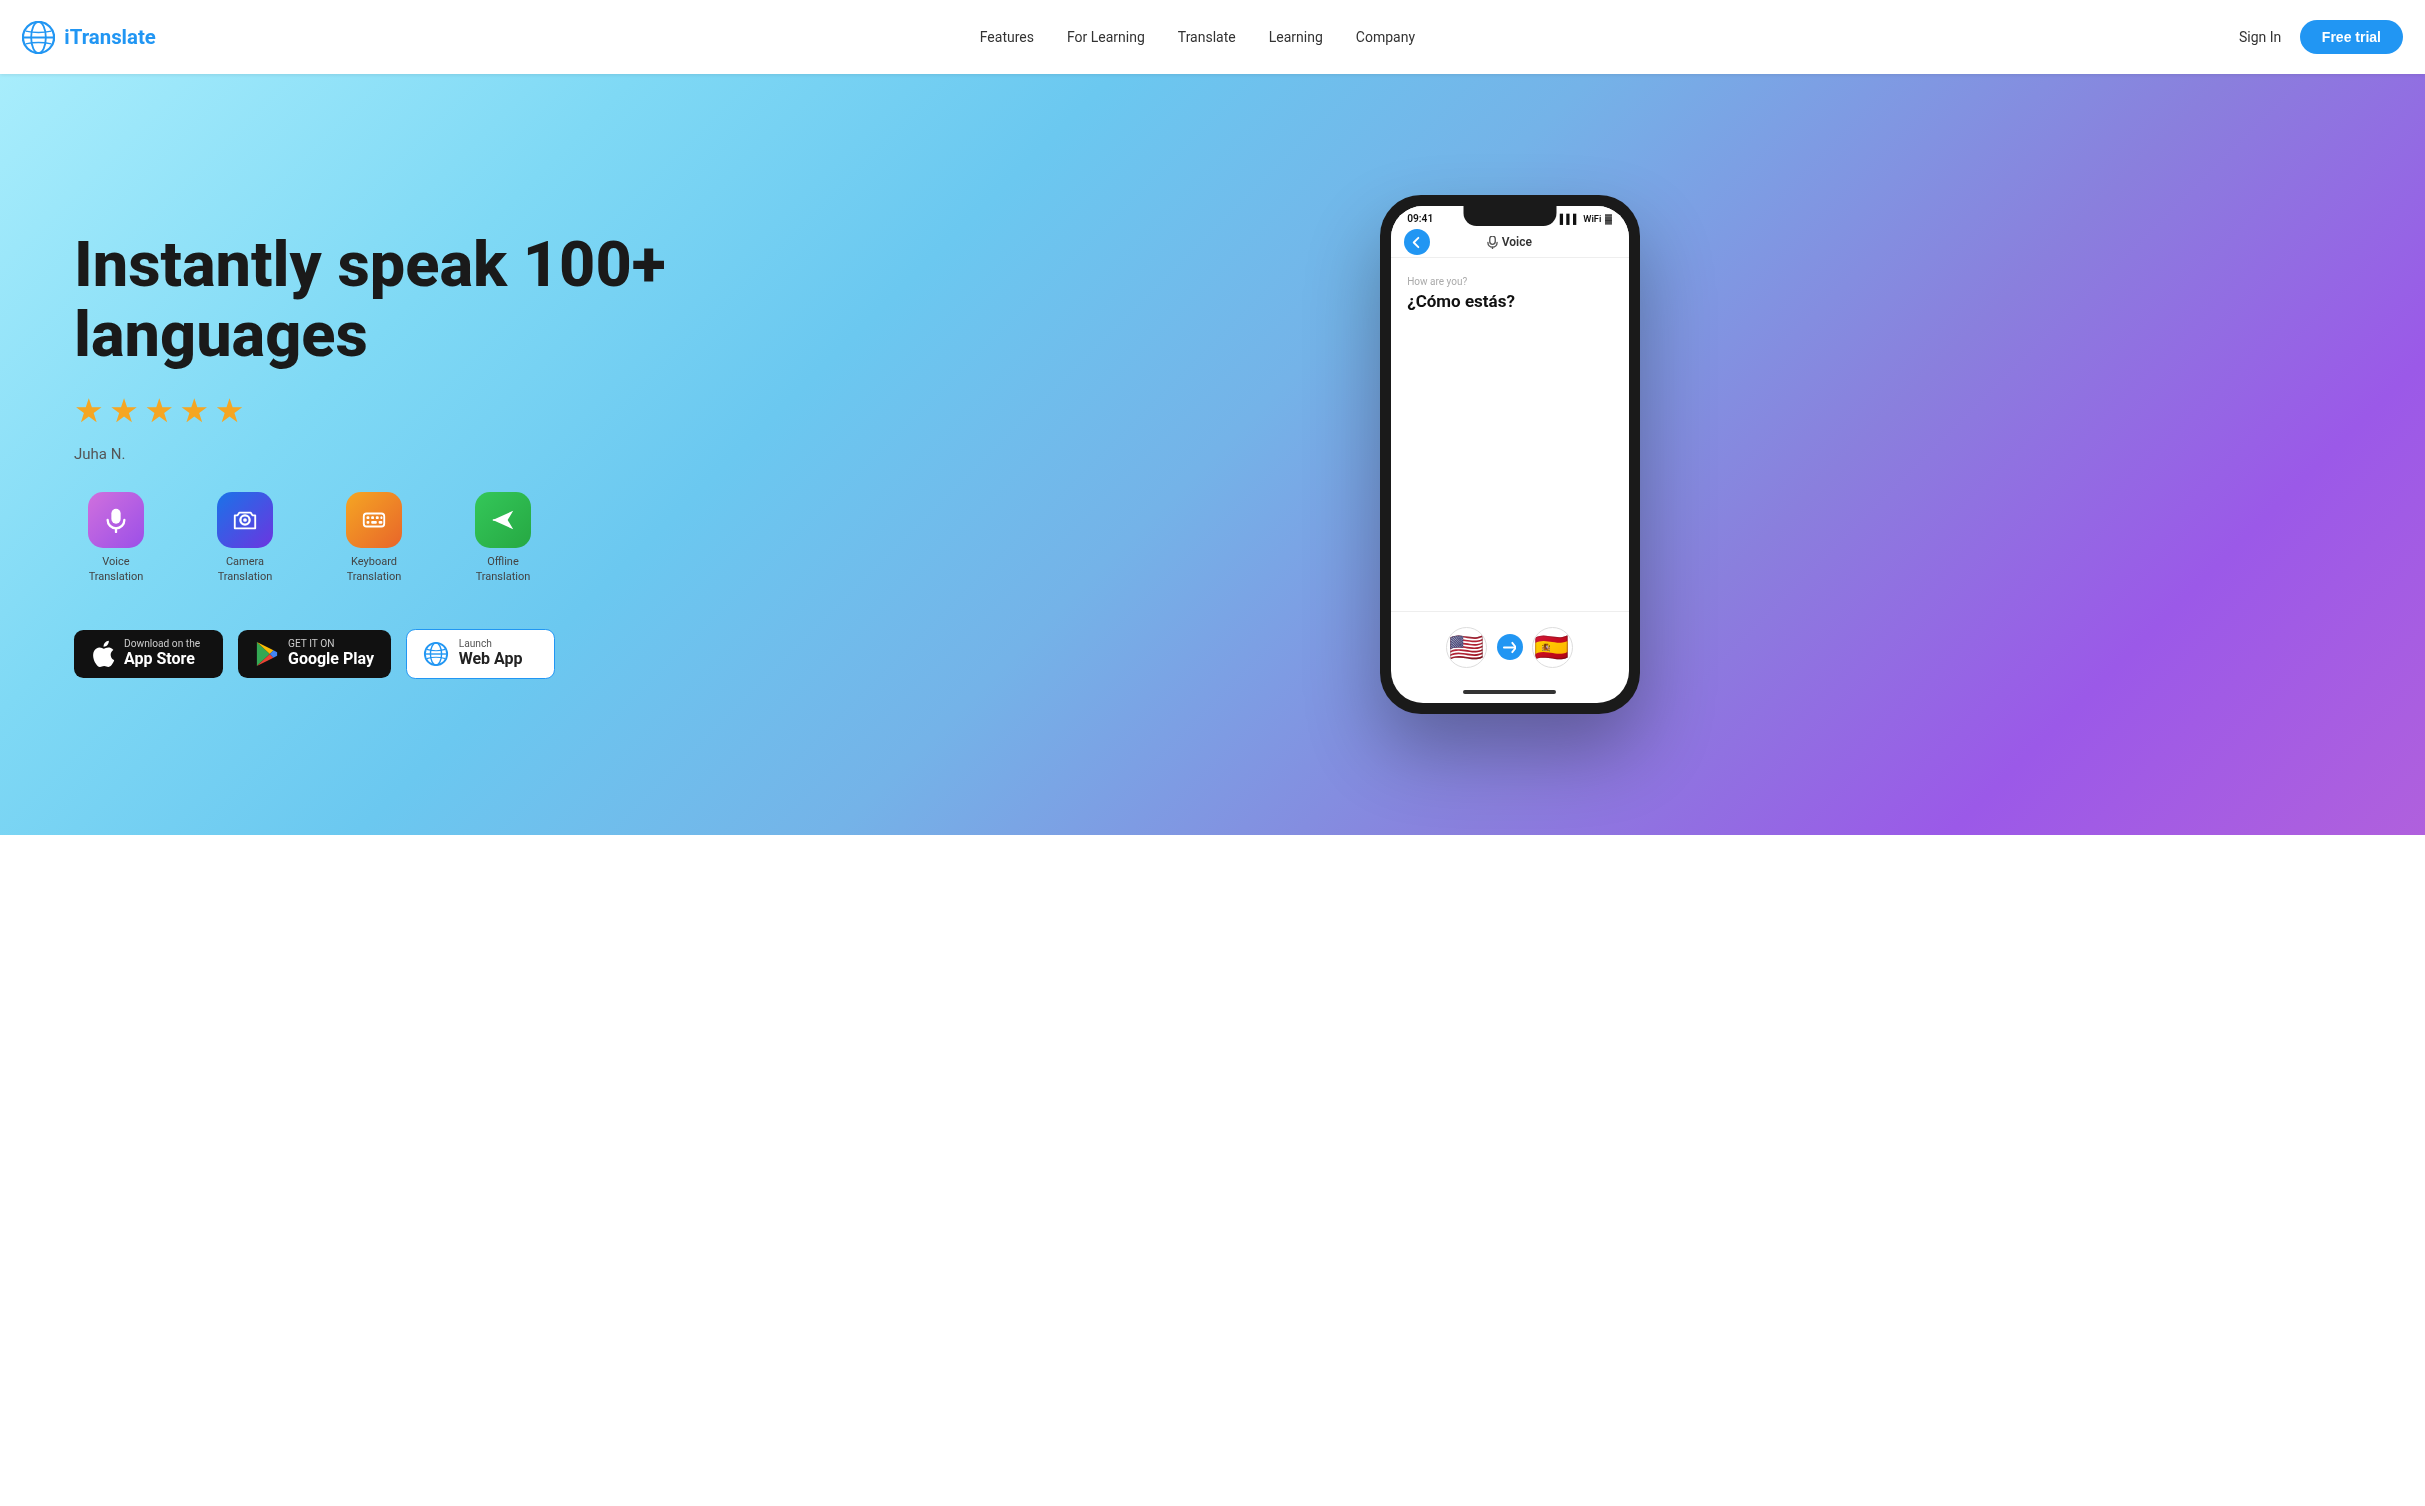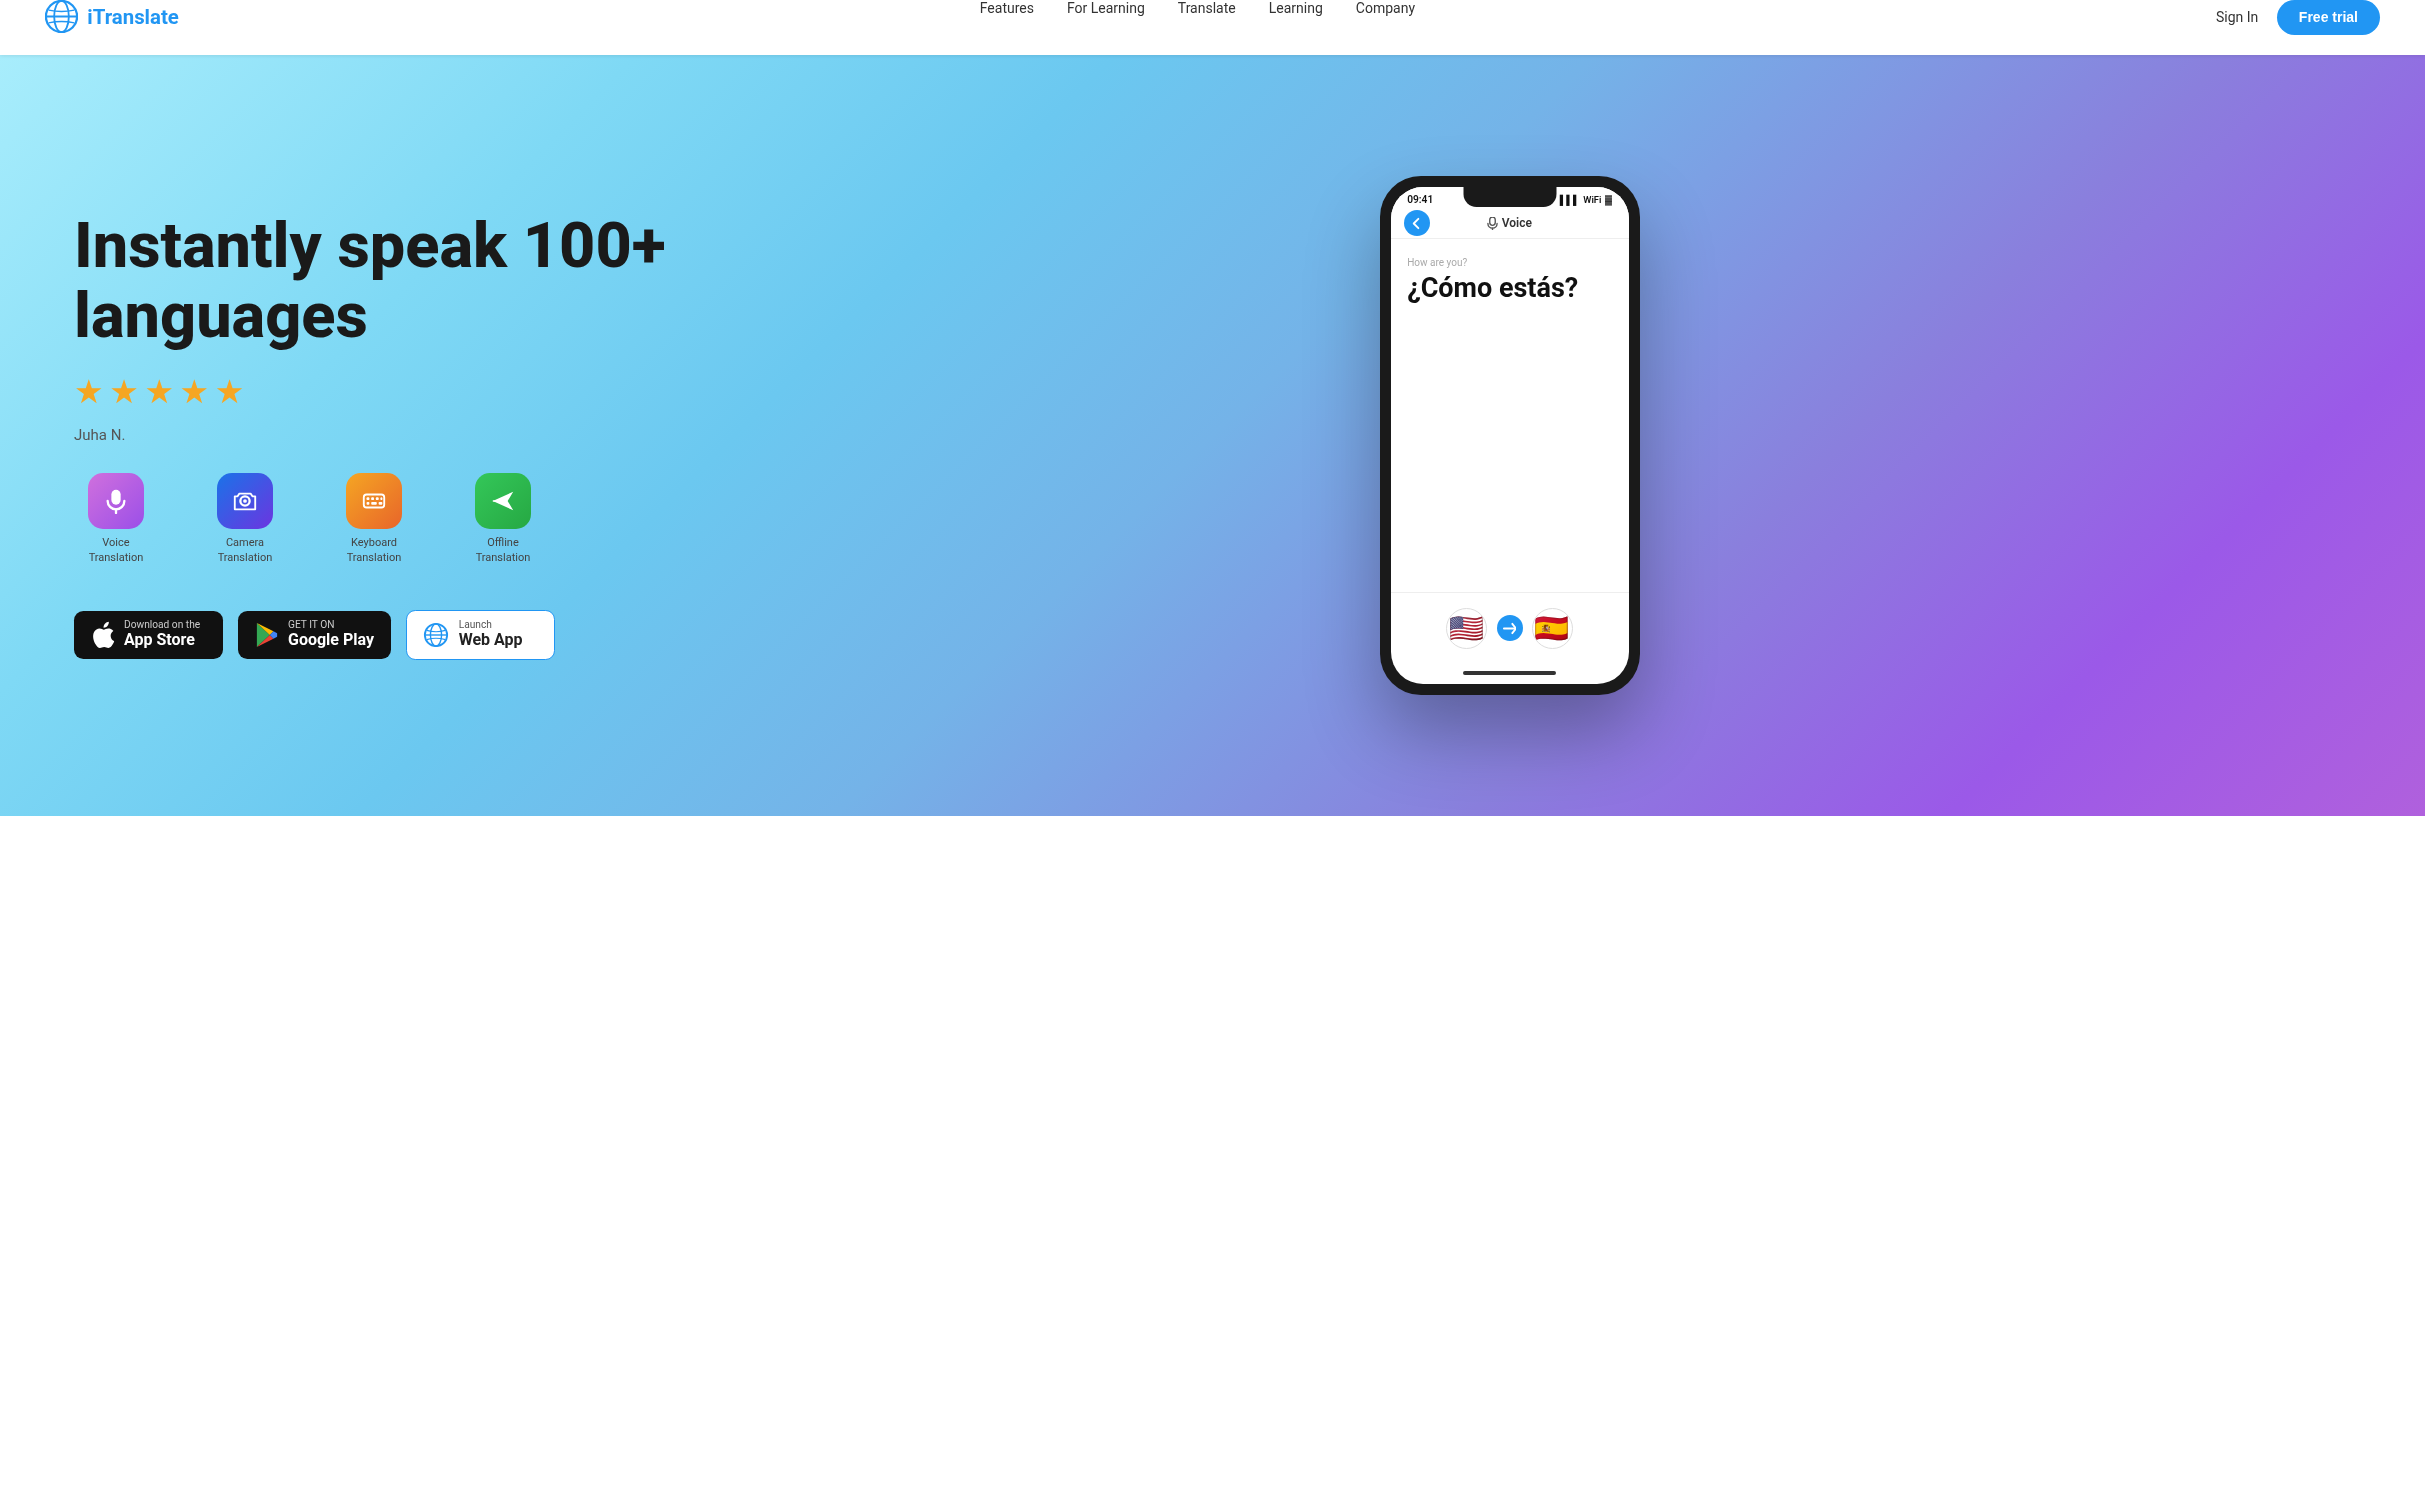--- a/index.html
+++ b/index.html
@@ -1,24 +1,24 @@
 <!DOCTYPE html>
 <html style="font-size:15px"><head>
   <meta charset="utf-8">
   <style>
     * { margin: 0; padding: 0; box-sizing: border-box; }
     body { font-family: -apple-system, BlinkMacSystemFont, 'Segoe UI', Roboto, sans-serif; overflow-x: hidden; background: #fff; }
 
     
     .header {
       display: flex;
-      align-items: flex-start;
+      align-items: center;
       justify-content: space-between;
-      padding: 0 45px;
-      height: 55px;
+      padding: 0 22px;
+      height: 74px;
       background: #fff;
       box-shadow: 0 0.9px 3.7px rgba(0,0,0,0.08);
       position: relative;
       z-index: 10;
     }
     .logo-area {
       display: flex;
       align-items: center;
       gap: 9.3px;
     }
@@ -268,21 +268,21 @@
       padding: 18.6px 16.7px;
       min-height: 353px;
       background: #fff;
     }
     .phone-original-text {
       font-size: 10px;
       color: #aaa;
       margin-bottom: 3.7px;
     }
     .phone-translated-text {
-      font-size: 27px;
+      font-size: 17px;
       font-weight: 700;
       color: #111;
       margin-bottom: 37px;
     }
     .phone-language-row {
       display: flex;
       align-items: center;
       justify-content: center;
       gap: 9.3px;
       padding: 15px;

